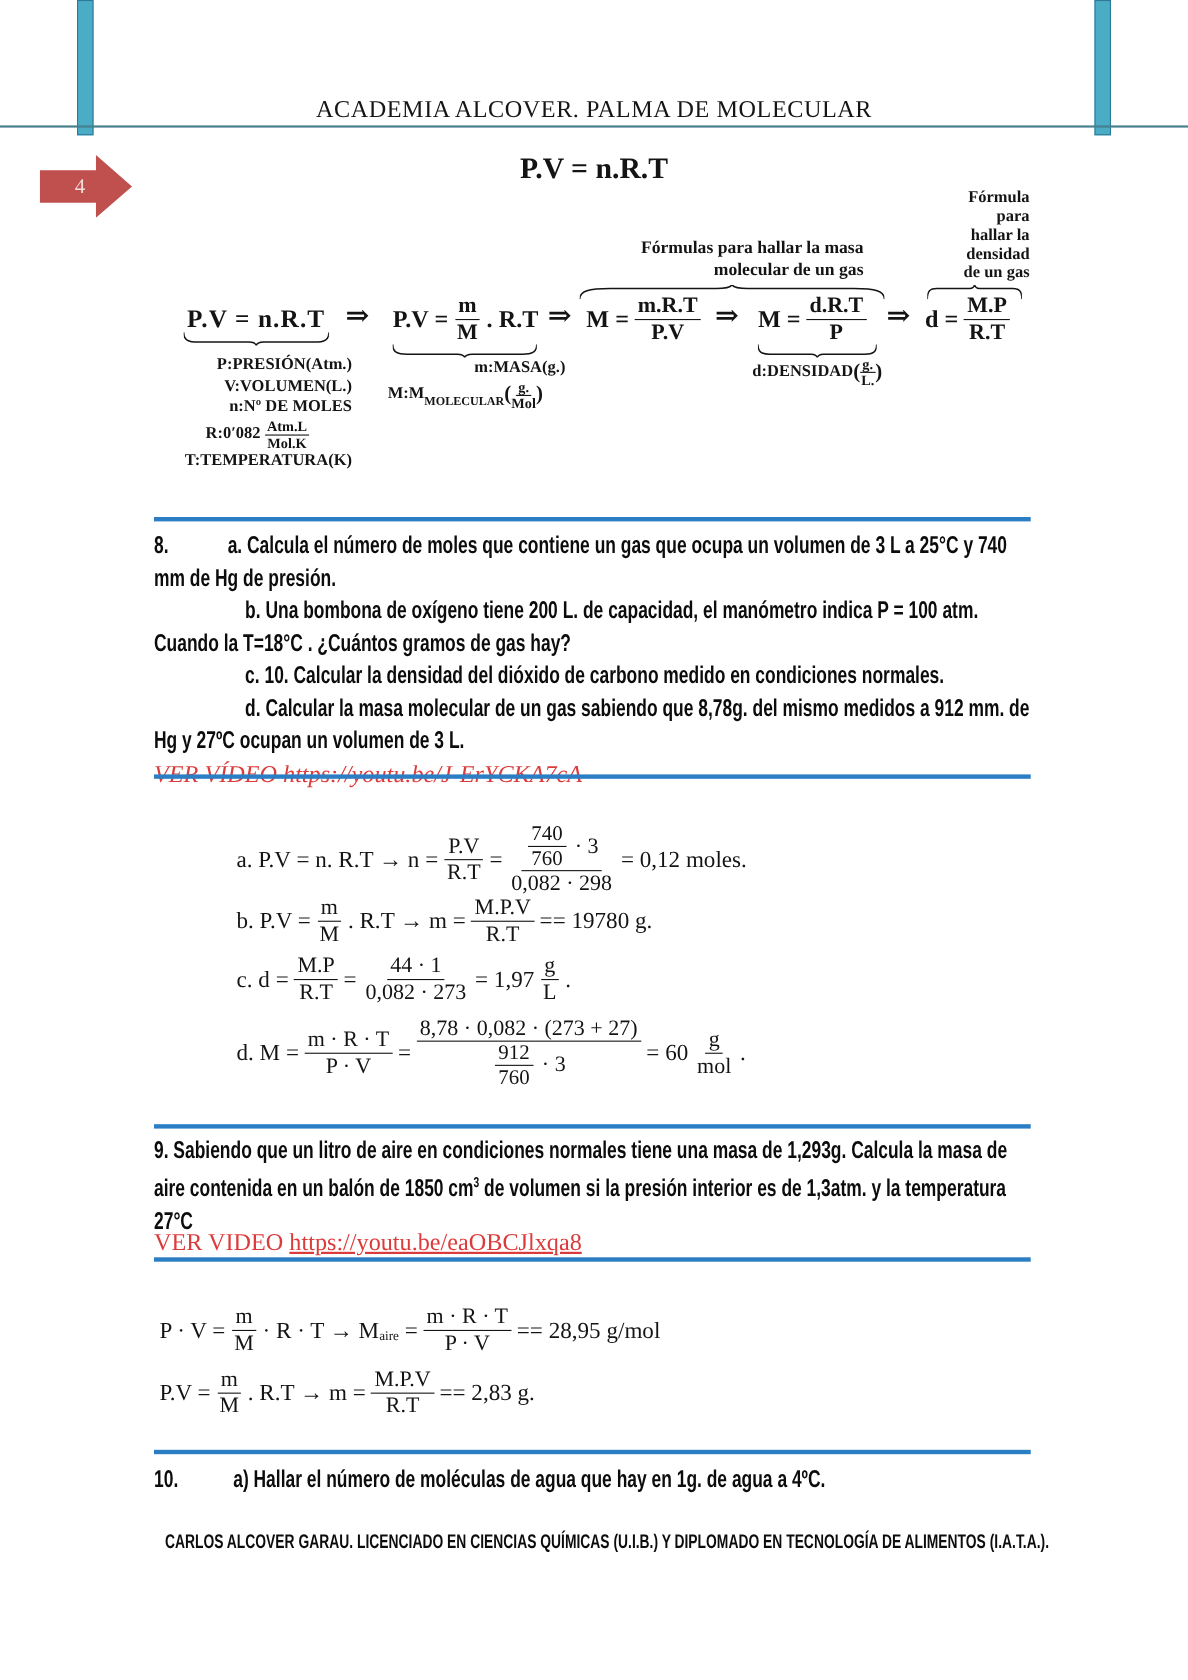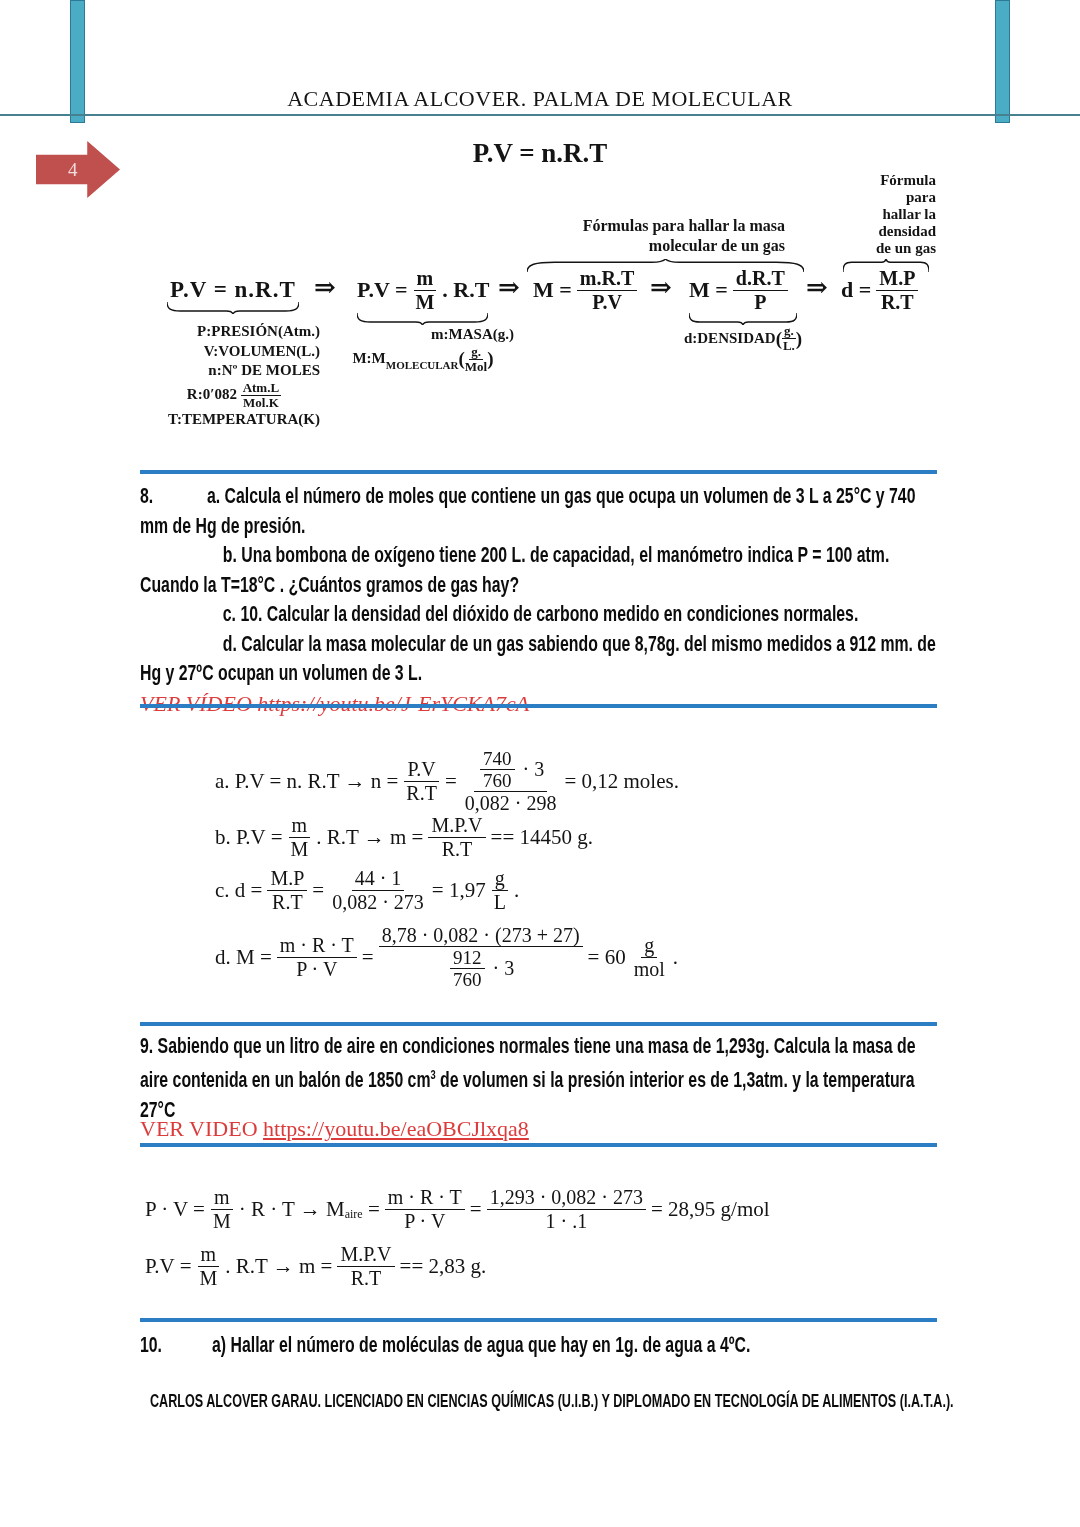--- a/index.html
+++ b/index.html
@@ -219,21 +219,21 @@
   <span class="frac">
     <span class="num">m</span>
     <span class="den">M</span>
   </span>
   <span>. R.T → m =</span>
   <span class="frac">
     <span class="num">M.P.V</span>
     <span class="den">R.T</span>
   </span>
   <span>=</span>
-  <span>= 14450 g.</span>
+  <span>= 19780 g.</span>
 </div>
 
 <div class="mrow s8c">
   <span>c. d =</span>
   <span class="frac">
     <span class="num">M.P</span>
     <span class="den">R.T</span>
   </span>
   <span>=</span>
   <span class="frac">
@@ -287,24 +287,20 @@
     <span class="den">M</span>
   </span>
   <span>· R · T → M</span>
   <span class="msub">aire</span>
   <span> =</span>
   <span class="frac">
     <span class="num">m · R · T</span>
     <span class="den">P · V</span>
   </span>
   <span>=</span>
-  <span class="frac">
-    <span class="num">1,293 · 0,082 · 273</span>
-    <span class="den">1 · .1</span>
-  </span>
   <span>= 28,95 g/mol</span>
 </div>
 
 <div class="mrow s9b">
   <span>P.V =</span>
   <span class="frac">
     <span class="num">m</span>
     <span class="den">M</span>
   </span>
   <span>. R.T → m =</span>

